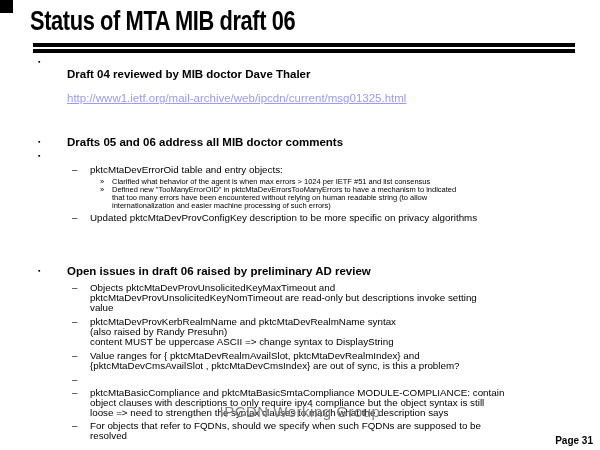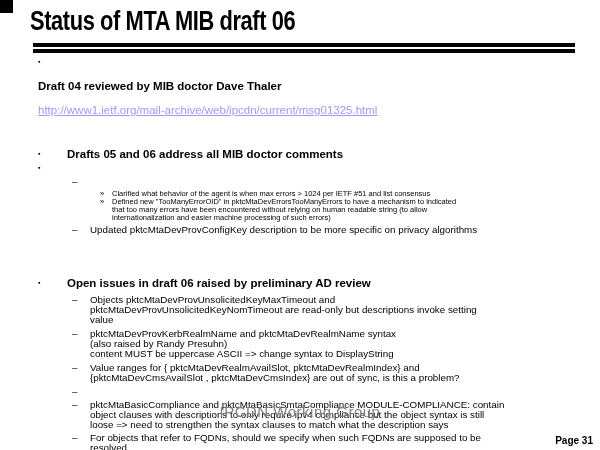--- a/index.html
+++ b/index.html
@@ -26,21 +26,21 @@
   .l1 .mk { width:29px; font-size:7px; line-height:12px; }
   .l2 { padding-left:72px; font-size:9.8px; font-weight:normal; line-height:10px; }
   .l2 .mk { width:18px; }
   .l3 { padding-left:100px; font-size:7.5px; font-weight:normal; line-height:8px; }
   .l3 .mk { width:12px; }
 
   .link { font-weight:normal; text-decoration:underline; display:inline-block; }
 
   .mb2 { margin-bottom:2px;margin-top:19px; } .mb3 { margin-bottom:3px; } .mb4 { margin-bottom:4px; }
   .mb6 { margin-bottom:6px;margin-top:42px; } .mb8 { margin-bottom:8px; } .mb12 { margin-bottom:12px; }
-  .mb16 { margin-bottom:32px;flex-direction:column; }
+  .mb16 { margin-bottom:32px; }
 
   .footer {
     position:absolute; left:0; right:0; bottom:30px; text-align:center;
     font-size:15px; letter-spacing:0.5px;
   }
   .page-num {
     position:absolute; right:7px; bottom:4px; font-size:10px; font-weight:bold;
   }
 </style>
 </head>
@@ -71,20 +71,21 @@
       <span class="mk">▪</span>
       <div class="tx">Drafts 05 and 06 address all MIB doctor comments</div>
     </div>
 
     <div class="li l1 mb3">
       <span class="mk">▪</span>
     </div>
 
     <div class="li l2 mb3">
       <span class="mk">–</span>
+      <div class="tx">pktcMtaDevErrorOid table and entry objects:</div>
     </div>
 
     <div class="li l3">
       <span class="mk">»</span>
       <div class="tx">Clarified what behavior of the agent is when max errors &gt; 1024 per IETF #51 and list consensus</div>
     </div>
 
     <div class="li l3 mb3">
       <span class="mk">»</span>
       <div class="tx">Defined new "TooManyErrorOID" in pktcMtaDevErrorsTooManyErrors  to have a mechanism to indicated

